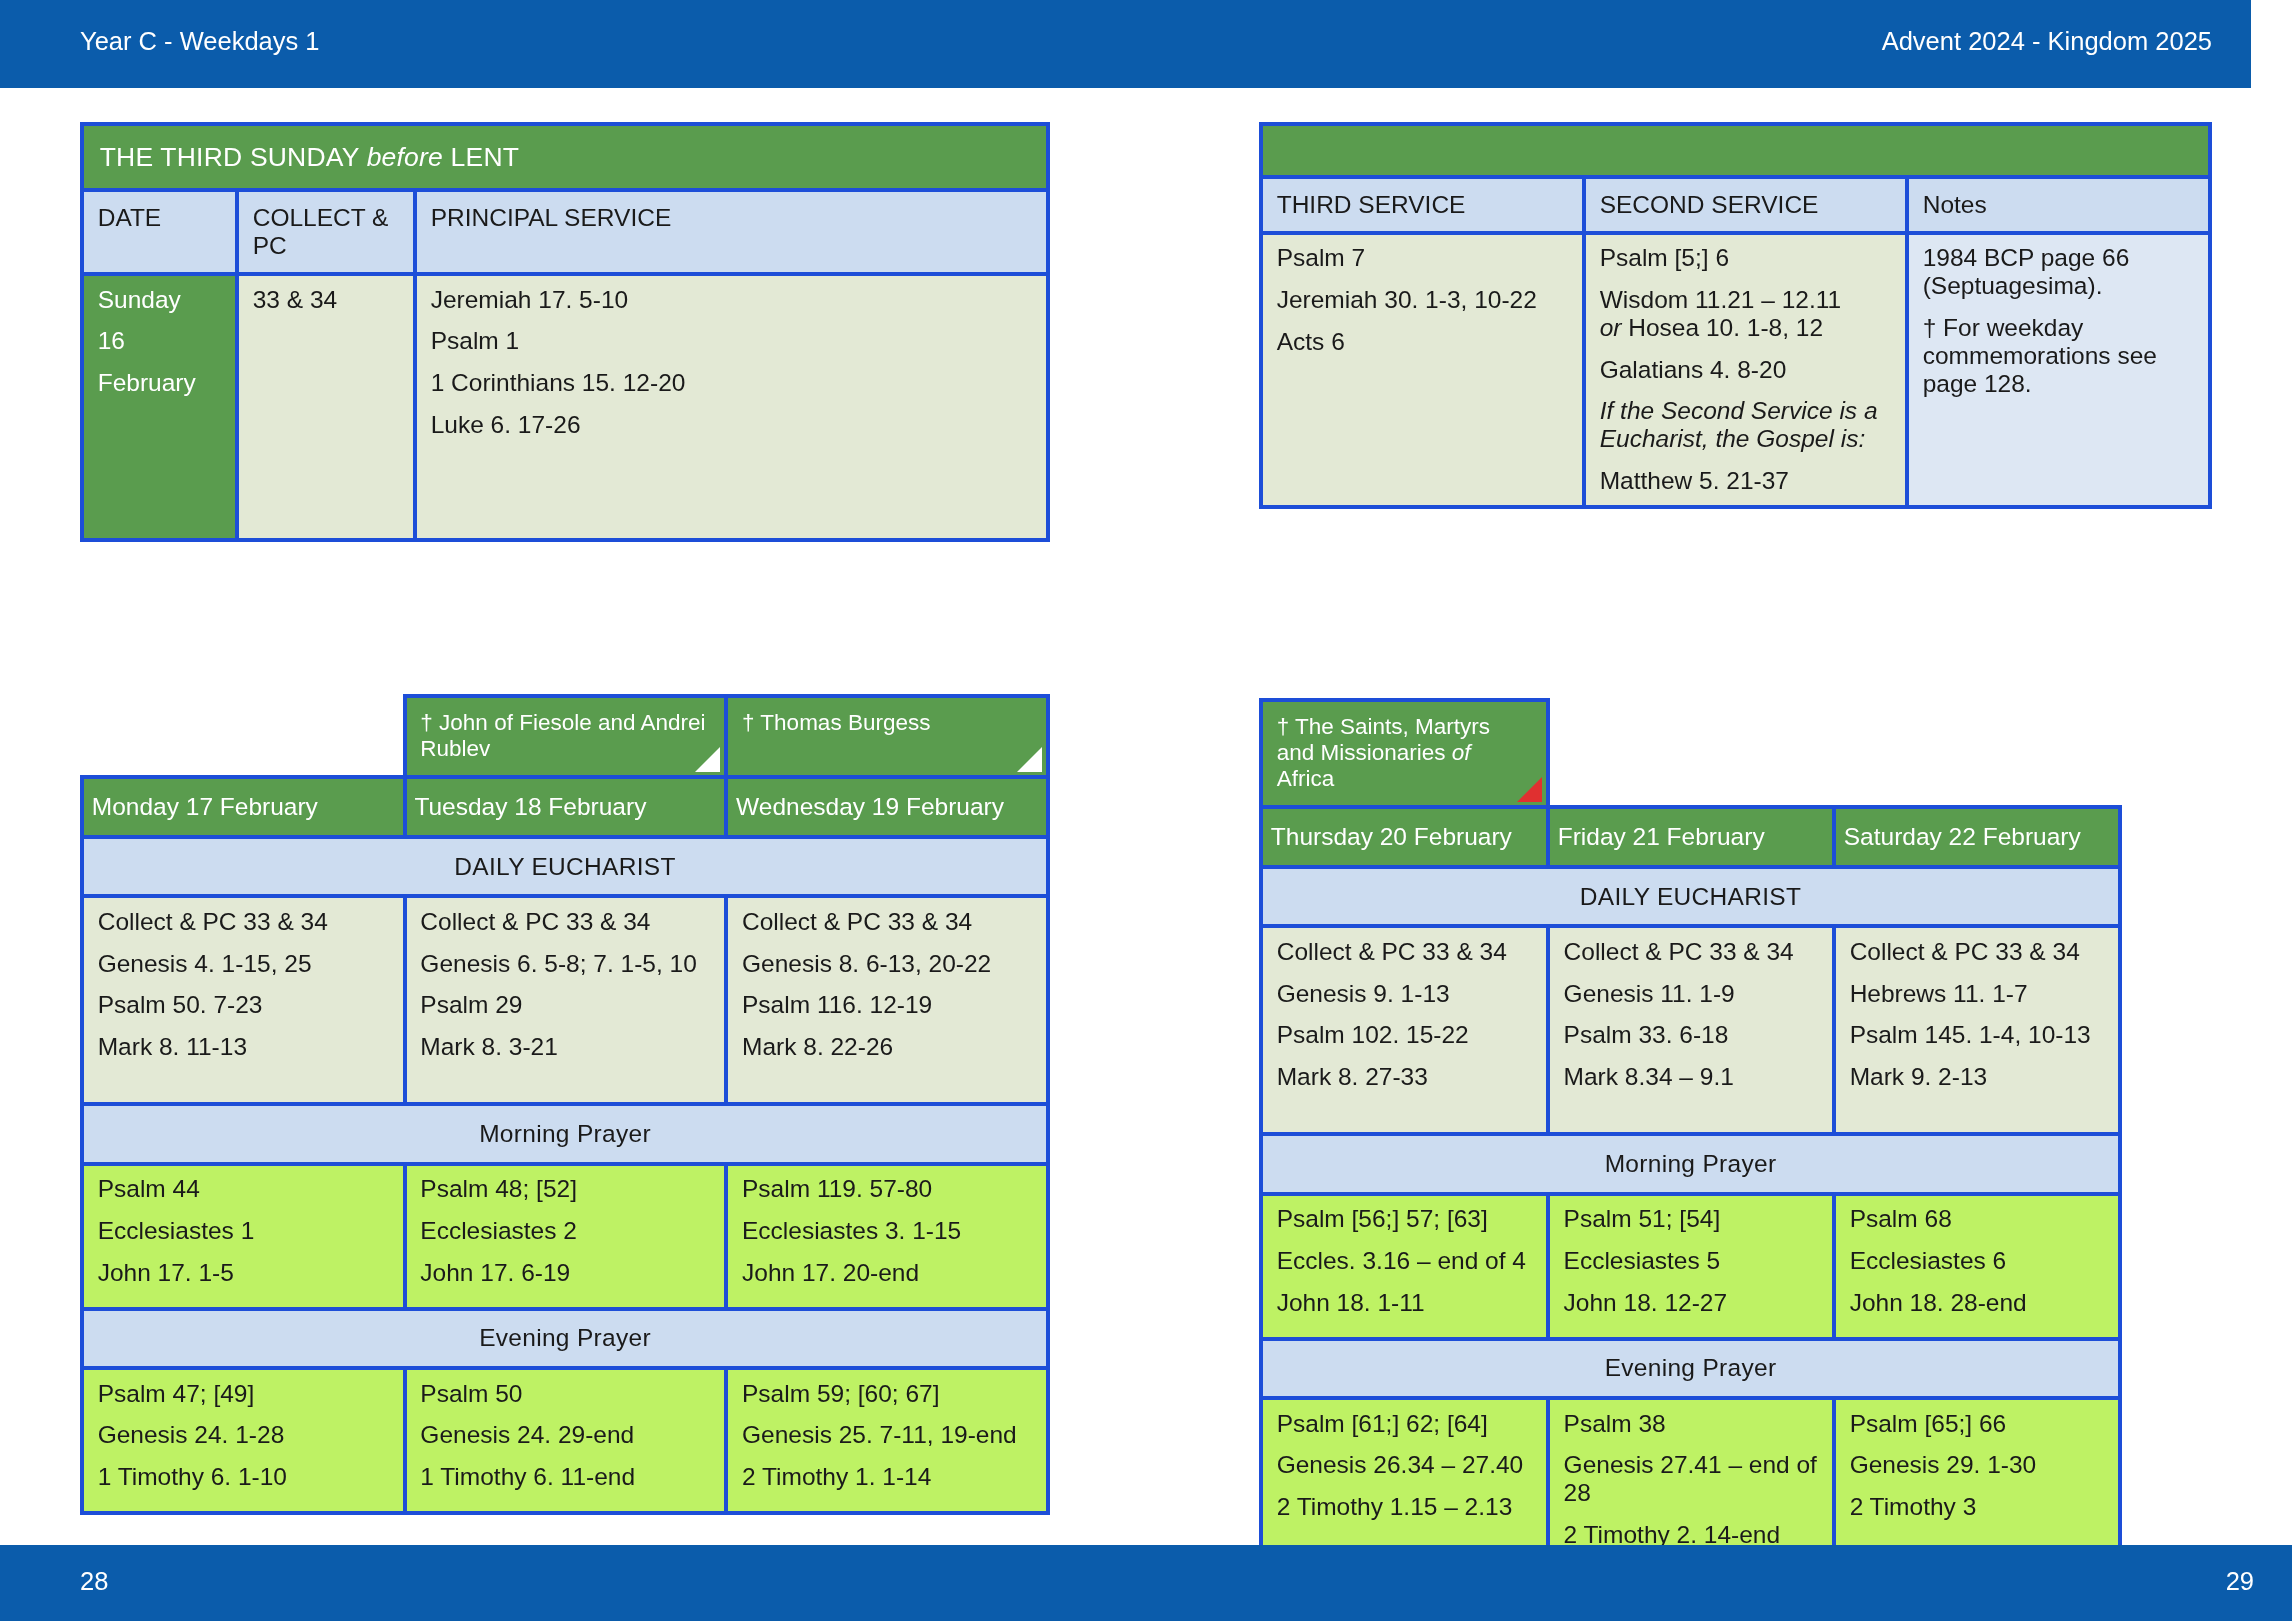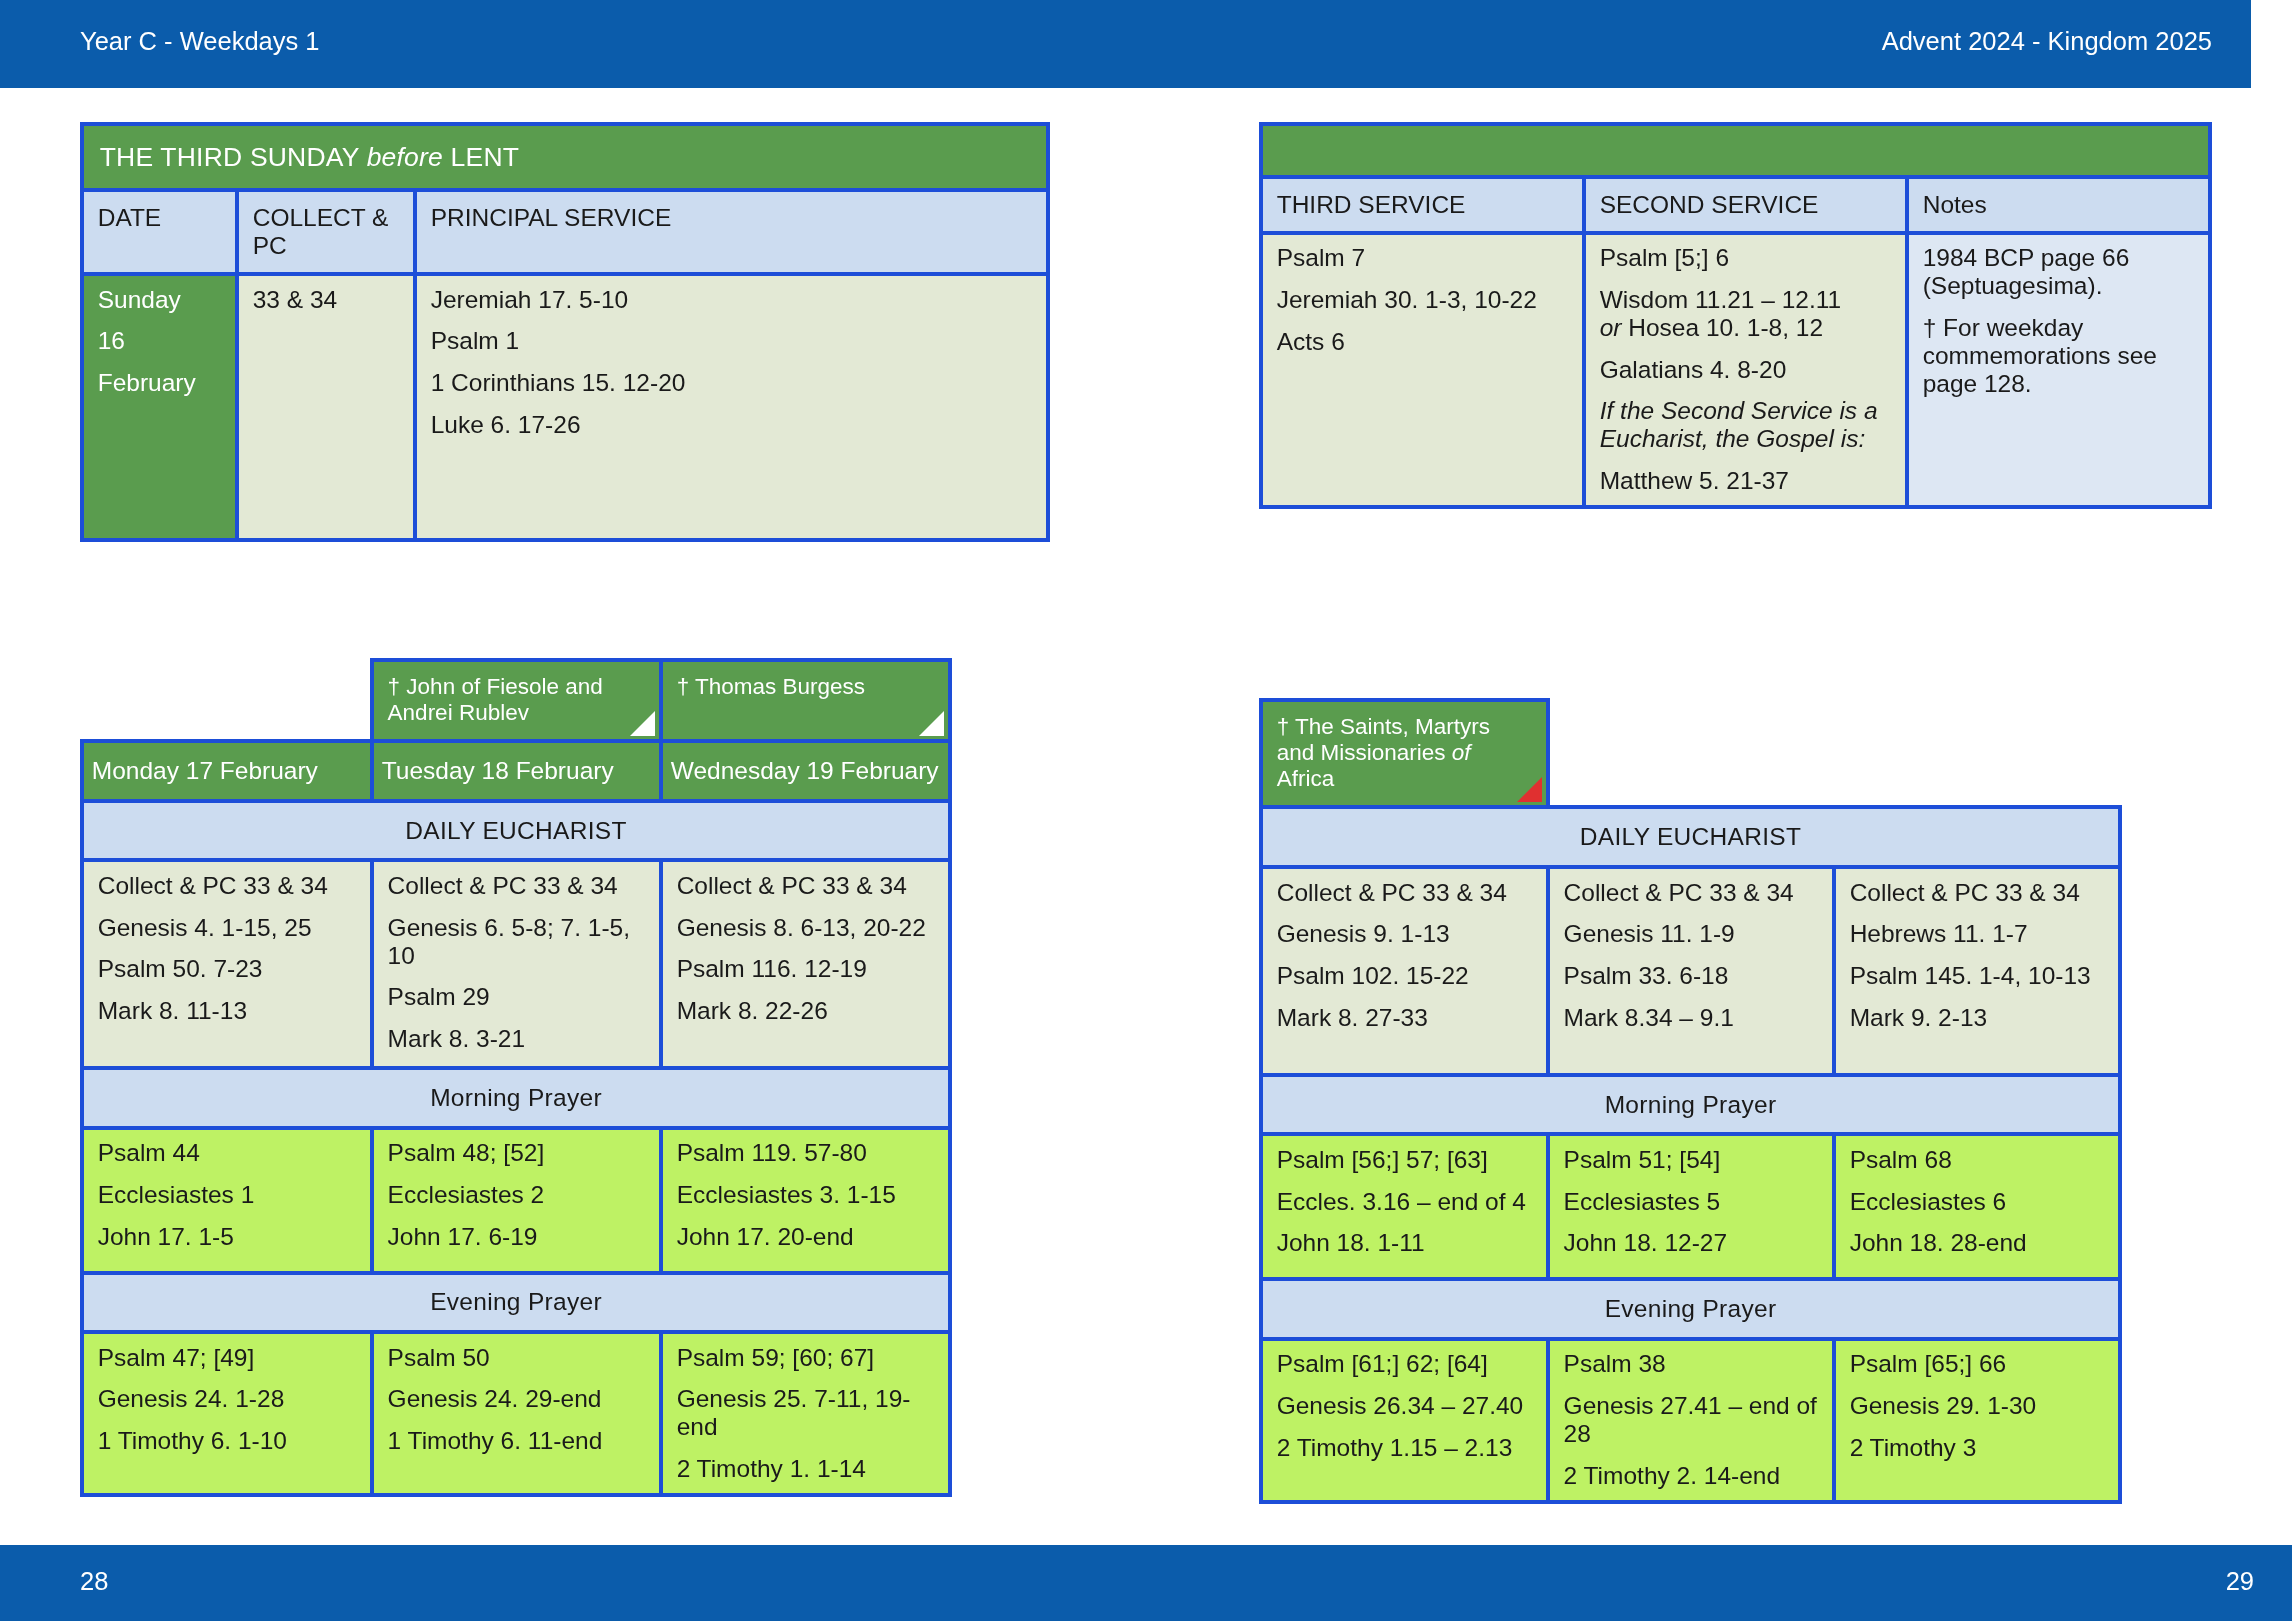--- a/index.html
+++ b/index.html
@@ -85,22 +85,22 @@
   .right-top {
     position: absolute; left: 1259px; top: 122px;
     width: 953px;
   }
   .right-top table { width: 953px; padding-left: 8px; }
   .right-top .green-strip td { background:#5a9c4e; height: 53px; padding: 15.7px; }
   .right-top .hdr td { background:#ccdcf0; font-size: 24.5px; padding: 11.8px 13.7px; }
 
   
   .week-left {
-    position: absolute; left: 80px; top: 658px;
-    width: 872px;
+    position: absolute; left: 80px; top: 694px;
+    width: 970px;
   }
   .week-right {
     position: absolute; left: 1259px; top: 698px;
     width: 863px;
   }
   .week-left table, .week-right table { width: 100%; }
   .feastrow td {
     background: #5a9c4e; color:#ffffff;
     font-size: 22.5px; padding: 11.8px 13.7px 13.7px 13.7px;
     position: relative; height: 73px;
@@ -322,20 +322,25 @@
       <tbody>
           <tr class="feastrow">
         <td>
           <span>† The Saints, Martyrs and Missionaries </span><span class="ital">of</span><span> Africa</span>
           <span class="fold red"></span>
         </td>
         <td class="empty"></td>
         <td class="empty"></td>
       </tr>
 
+      <tr class="dayhdr">
+        <td>Thursday 20 February</td>
+        <td>Friday 21 February</td>
+        <td>Saturday 22 February</td>
+      </tr>
 
       <tr class="sectionhdr">
         <td colspan="3">DAILY EUCHARIST</td>
       </tr>
       <tr class="euch">
         <td>
           <span class="line">Collect &amp; PC 33 &amp; 34</span>
           <span class="line">Genesis 9. 1-13</span>
           <span class="line">Psalm 102. 15-22</span>
           <span class="line">Mark 8. 27-33</span>

